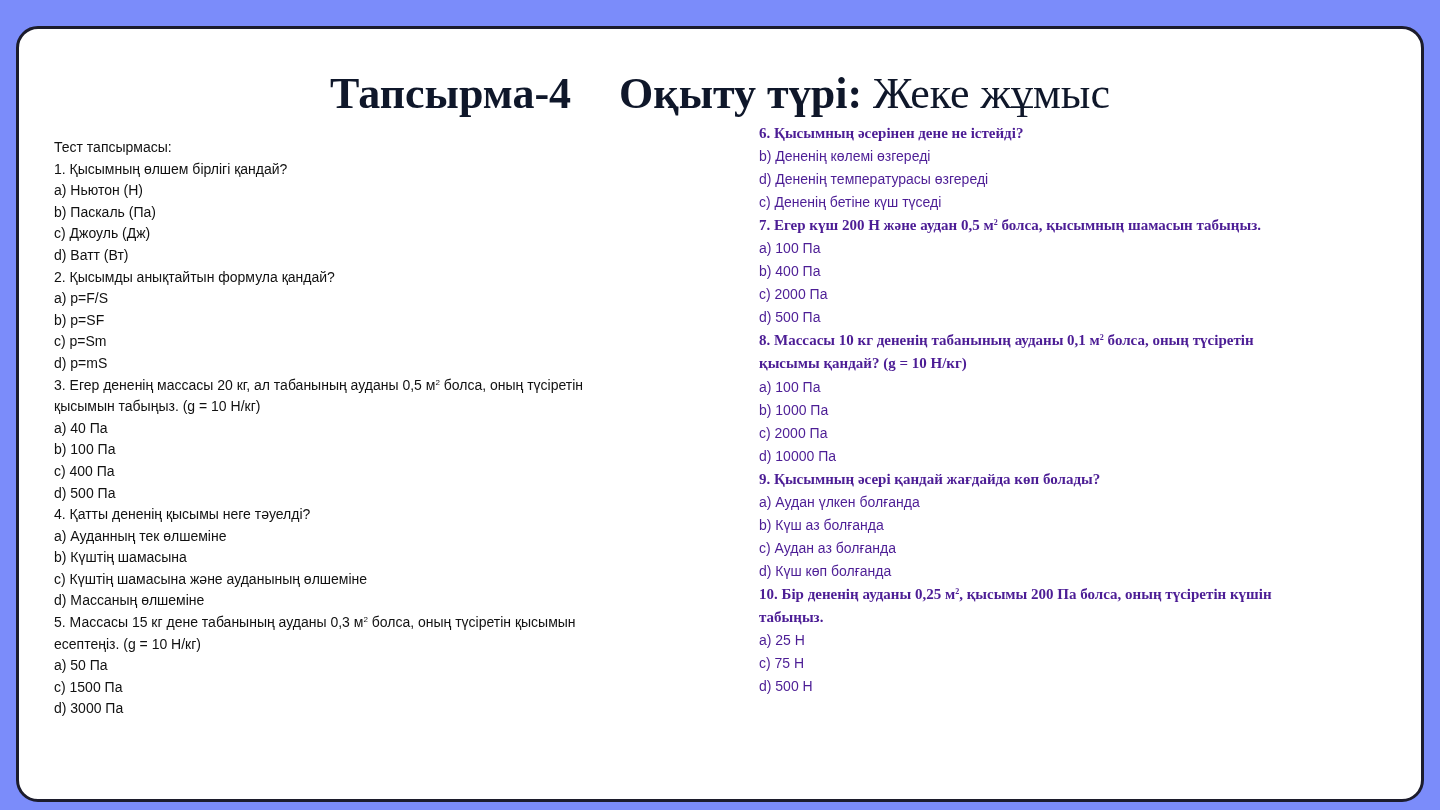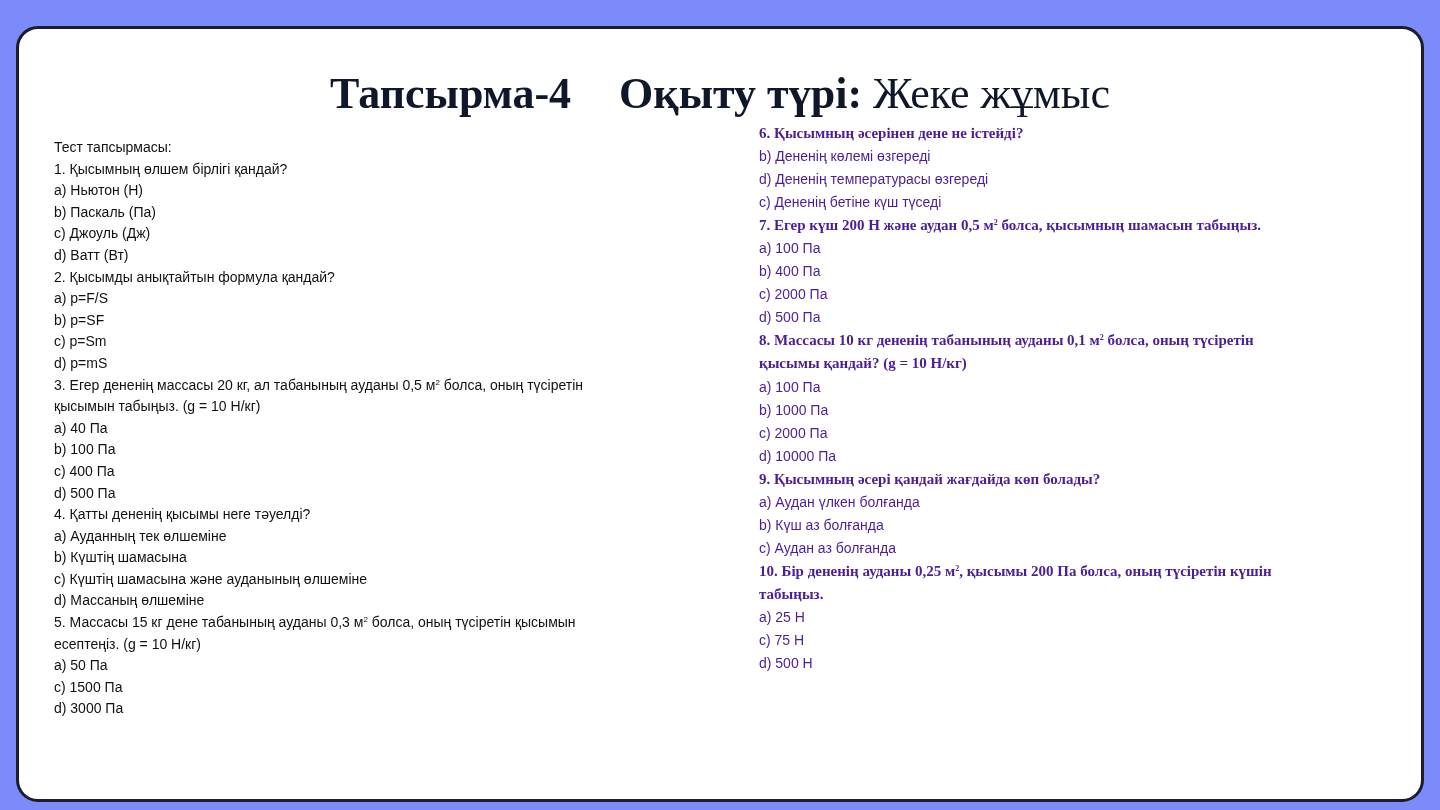--- a/index.html
+++ b/index.html
@@ -115,20 +115,21 @@
     <div class="line">b) 1000 Па</div>
     <div class="line">c) 2000 Па</div>
     <div class="line">d) 10000 Па</div>
   </div>
 
   <div>
     <div class="line q-bold">9. Қысымның әсері қандай жағдайда көп болады?</div>
     <div class="line">a) Аудан үлкен болғанда</div>
     <div class="line">b) Күш аз болғанда</div>
     <div class="line">c) Аудан аз болғанда</div>
+    <div class="line">d) Күш көп болғанда</div>
   </div>
 
   <div>
     <div class="line q-bold"><span>10. Бір дененің ауданы 0,25 м</span><sup>2</sup><span>, қысымы 200 Па болса, оның түсіретін күшін</span></div>
     <div class="line q-bold">табыңыз.</div>
     <div class="line">a) 25 Н</div>
     <div class="line">c) 75 Н</div>
     <div class="line">d) 500 Н</div>
   </div>
 </div>

